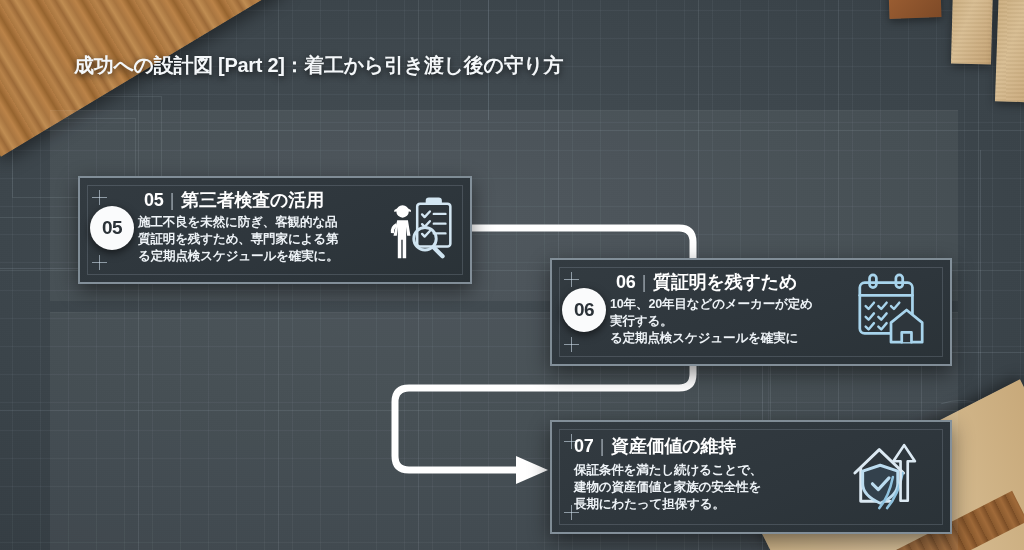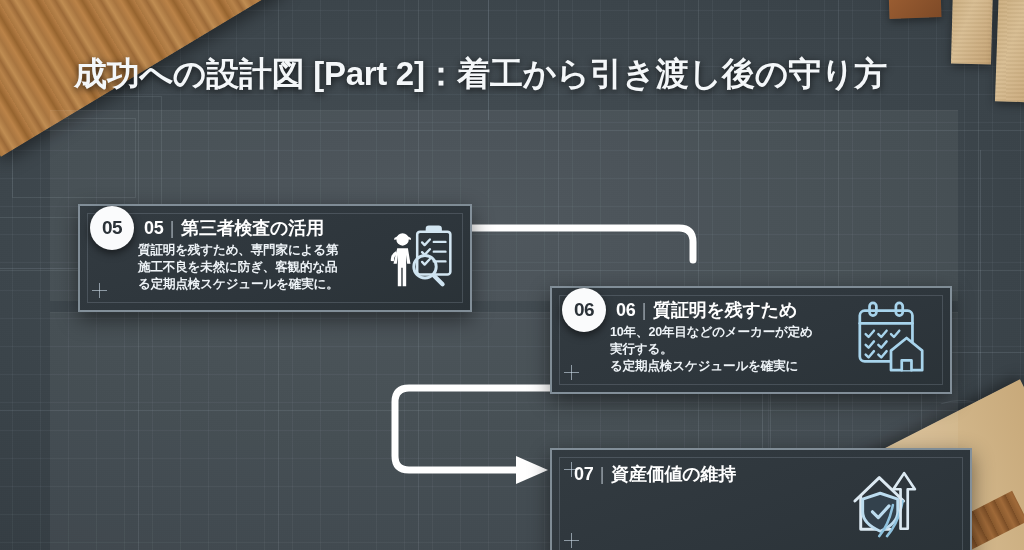--- a/index.html
+++ b/index.html
@@ -129,21 +129,21 @@
     position: absolute;
     background: rgba(255,255,255,.055);
     border-top: 1px solid rgba(255,255,255,.045);
   }
 
   
   .main-title {
     position: absolute;
     left: 74px;
     top: 52px;
-    font-size: 33px;
+    font-size: 20px;
     font-weight: 700;
     color: #f4f7f9;
     letter-spacing: -.3px;
     white-space: nowrap;
     text-shadow: 0 2px 7px rgba(0,0,0,.70);
   }
   .sect-title {
     position: absolute;
     font-size: 27px;
     font-weight: 700;
@@ -151,21 +151,20 @@
     white-space: nowrap;
     text-shadow: 0 2px 6px rgba(0,0,0,.60);
   }
 
   
   .card {
     position: absolute;
     background: linear-gradient(160deg, #333b41 0%, #2e363c 60%, #2a3237 100%);
     border: 2px solid rgba(205,222,235,.52);
     box-shadow: 0 7px 20px rgba(0,0,0,.48);
-    margin-top: 28px;
   }
   .card-inner-frame {
     position: absolute;
     inset: 7px;
     border: 1px solid rgba(205,222,235,.17);
     pointer-events: none;
   }
   .cross {
     position: absolute;
     width: 15px;
@@ -275,22 +274,22 @@
   <div class="card" style="left:78px;top:176px;width:390px;height:104px;">
     <div class="card-inner-frame"></div>
     <div class="cross" style="left:12px;top:12px;"></div>
     <div class="cross" style="left:12px;bottom:12px;"></div>
 
     <div class="card-heading" style="left:64px;top:10px;">
       <span class="num">05</span><span class="bar">|</span><span>第三者検査の活用</span>
     </div>
 
     <div class="card-body" style="left:58px;top:36px;width:252px;">
+      <div>施工不良を未然に防ぎ、客観的な品</div>
       <div>質証明を残すため、専門家による第</div>
-      <div>施工不良を未然に防ぎ、客観的な品</div>
       <div>る定期点検スケジュールを確実に。</div>
     </div>
 
     <svg class="card-icon" style="left:306px;top:12px;" viewBox="0 0 80 80" xmlns="http://www.w3.org/2000/svg">
       <g fill="#ffffff">
         <circle cx="17" cy="22" r="6.4"></circle>
         <path d="M8.5 20.5 q8.5 -6 17 0 l0 2 q-8.5 -3.4 -17 0 z"></path>
         <path d="M11.5 31 h11 l2.6 16 h-3.4 l-1 -9 v32 h-3.6 v-19 h-1.4 v19 h-3.6 v-32 l-1 9 h-3.4 z"></path>
         <path d="M10.2 34 q-6 3 -5.2 10 l3.2 .4 q-.5 -5 3.2 -7 z"></path>
       </g>
@@ -344,29 +343,34 @@
         <path d="M27 58 l3 3 l5.5 -6.5"></path>
       </g>
       <g fill="#2e363c" stroke="#a8d4ec" stroke-width="2.8" stroke-linejoin="round" stroke-linecap="round">
         <path d="M40 54 L56 41 L72 54 v20 H40 z"></path>
         <path d="M51 74 v-10 h10 v10"></path>
       </g>
     </svg>
   </div>
   <div class="badge" style="left:562px;top:288px;">06</div>
 
-  <div class="card" style="left:550px;top:420px;width:398px;height:110px;padding-left:20px;">
+  <div class="card" style="left:550px;top:420px;width:398px;height:110px;">
     <div class="card-inner-frame"></div>
     <div class="cross" style="left:12px;top:12px;"></div>
     <div class="cross" style="left:12px;bottom:12px;"></div>
 
     <div class="card-heading" style="left:22px;top:12px;">
       <span class="num">07</span><span class="bar">|</span><span>資産価値の維持</span>
     </div>
 
+    <div class="card-body" style="left:22px;top:40px;width:262px;">
+      <div>保証条件を満たし続けることで、</div>
+      <div>建物の資産価値と家族の安全性を</div>
+      <div>長期にわたって担保する。</div>
+    </div>
 
     <svg class="card-icon" style="left:298px;top:14px;" viewBox="0 0 80 80" xmlns="http://www.w3.org/2000/svg">
       <g fill="none" stroke="#dce9f2" stroke-width="3" stroke-linejoin="round" stroke-linecap="round">
         <path d="M5 38 L30 14 L55 38"></path>
         <path d="M11 33 v34 h30"></path>
       </g>
       <g>
         <path d="M31 30 L49 36 v13 c0 10 -9 16 -18 20 c-9 -4 -18 -10 -18 -20 V36 z" fill="#33414c" stroke="#bcdcef" stroke-width="3" stroke-linejoin="round"></path>
         <path d="M23 49 l6 6 l11 -12" fill="none" stroke="#bcdcef" stroke-width="3.2" stroke-linecap="round" stroke-linejoin="round"></path>
       </g>

